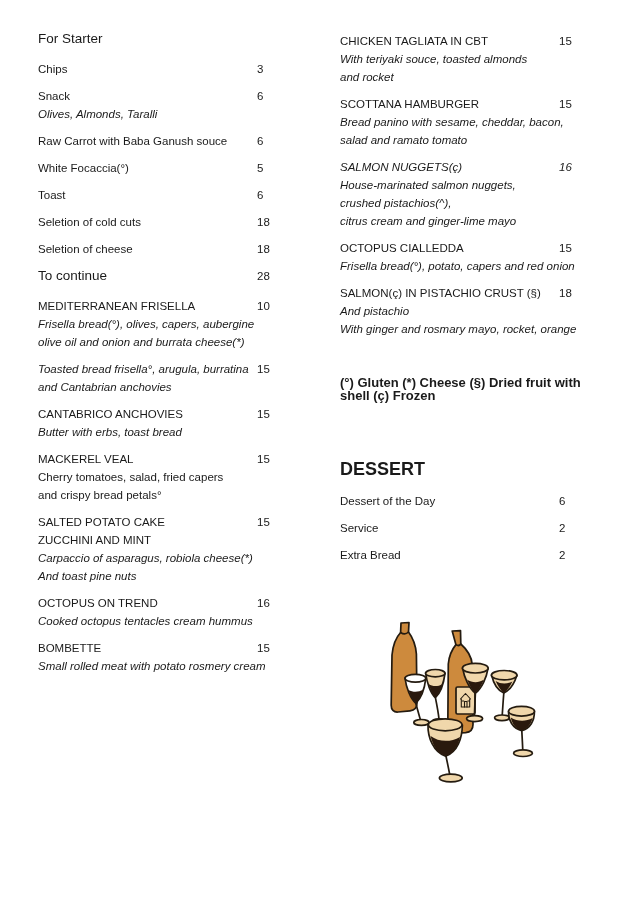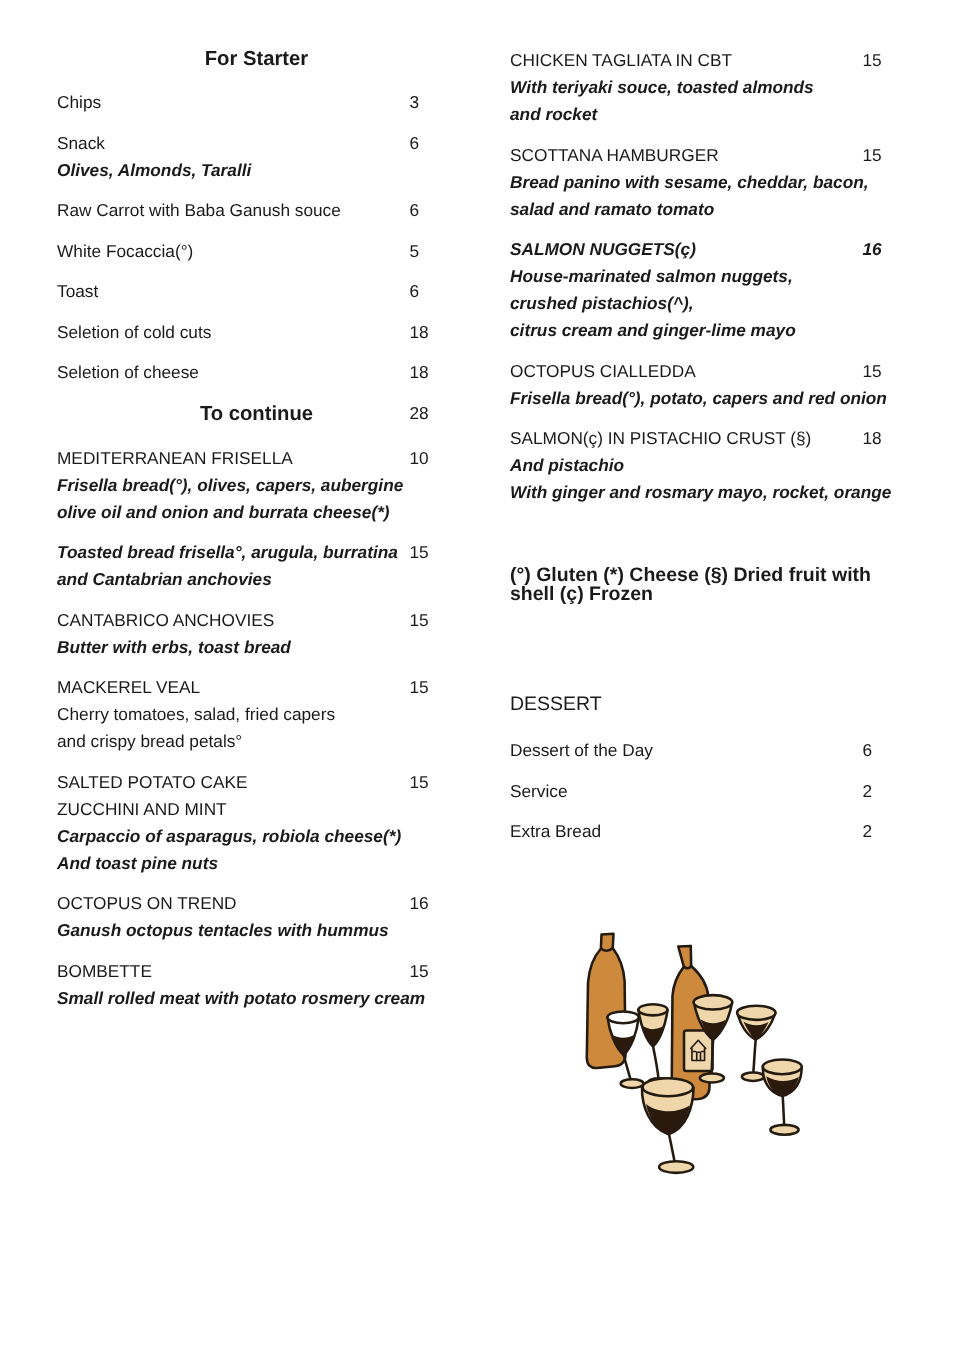--- a/index.html
+++ b/index.html
@@ -6,32 +6,32 @@
   body{
     width:640px;height:905px;position:relative;overflow:hidden;
     background:var(--paper,#ffffff);
     font-family:"Liberation Sans",sans-serif;
     color:var(--ink,#1a1a1a);
     -webkit-font-smoothing:antialiased;
   }
   .col{position:absolute;font-size:11.5px;line-height:18px;}
   .col-left{left:38px;top:30px;width:266px;}
   .col-right{left:340px;top:32px;width:266px;}
-  .heading{font-weight:bold;font-size:13.5px;line-height:18px;margin:0 0 12px 0;text-align:center;}
+  .heading{font-weight:normal;font-size:13.5px;line-height:18px;margin:0 0 12px 0;}
   .heading.sub{margin-top:8px;}
   .item{position:relative;margin:0 0 9px 0;}
   .item.gap-sm{margin-top:9px;}
   .item.gap-lg{}
   .row{position:relative;}
   .nm{display:inline-block;}
-  .pr{position:absolute;left:235px;top:0;}
+  .pr{position:absolute;left:219px;top:0;}
   .desc{line-height:18px;}
-  .it{font-style:italic;font-weight:bold;}
+  .it{font-style:italic;}
   .footnote{font-weight:bold;font-size:13px;line-height:13px;margin-top:38px;}
-  .dessert-h{font-weight:normal;font-size:13px;line-height:18px;margin:58px 0 14px 0;}
+  .dessert-h{font-weight:bold;font-size:18px;line-height:18px;margin:58px 0 14px 0;}
   .illus{position:absolute;left:372px;top:600px;width:220px;height:220px;}
 </style>
 </head>
 <body>
 
 <div class="col col-left" id="left-col">
     <div class="heading">For Starter</div>
     <div class="item">
       <div class="row"><span class="nm">Chips</span><span class="pr">3</span></div>
     </div>
@@ -73,21 +73,21 @@
       <div class="desc it">Butter with erbs, toast bread</div>
     </div>
     <div class="item gap-lg">
       <div class="row"><span class="nm">MACKEREL VEAL</span><span class="pr">15</span></div>
       <div class="desc">Cherry tomatoes, salad, fried capers</div>
       <div class="desc">and crispy bread petals°</div>
     </div>
     <div class="item gap-sm"><div class="row"><span class="nm">SALTED POTATO CAKE</span><span class="pr">15</span></div><div class="nm">ZUCCHINI AND MINT</div><div class="desc it">Carpaccio of asparagus, robiola cheese(*)</div><div class="desc it">And toast pine nuts</div></div>
     <div class="item">
       <div class="row"><span class="nm">OCTOPUS ON TREND</span><span class="pr">16</span></div>
-      <div class="desc it">Ganush octopus tentacles with hummus</div>
+      <div class="desc it">Cooked octopus tentacles cream hummus</div>
     </div>
     <div class="item">
       <div class="row"><span class="nm">BOMBETTE</span><span class="pr">15</span></div>
       <div class="desc it">Small rolled meat with potato rosmery cream</div>
     </div>
   </div>
 <div class="col col-right" id="right-col">
     <div class="item">
       <div class="row"><span class="nm">CHICKEN TAGLIATA IN CBT</span><span class="pr">15</span></div>
       <div class="desc it">With teriyaki souce, toasted almonds</div>

